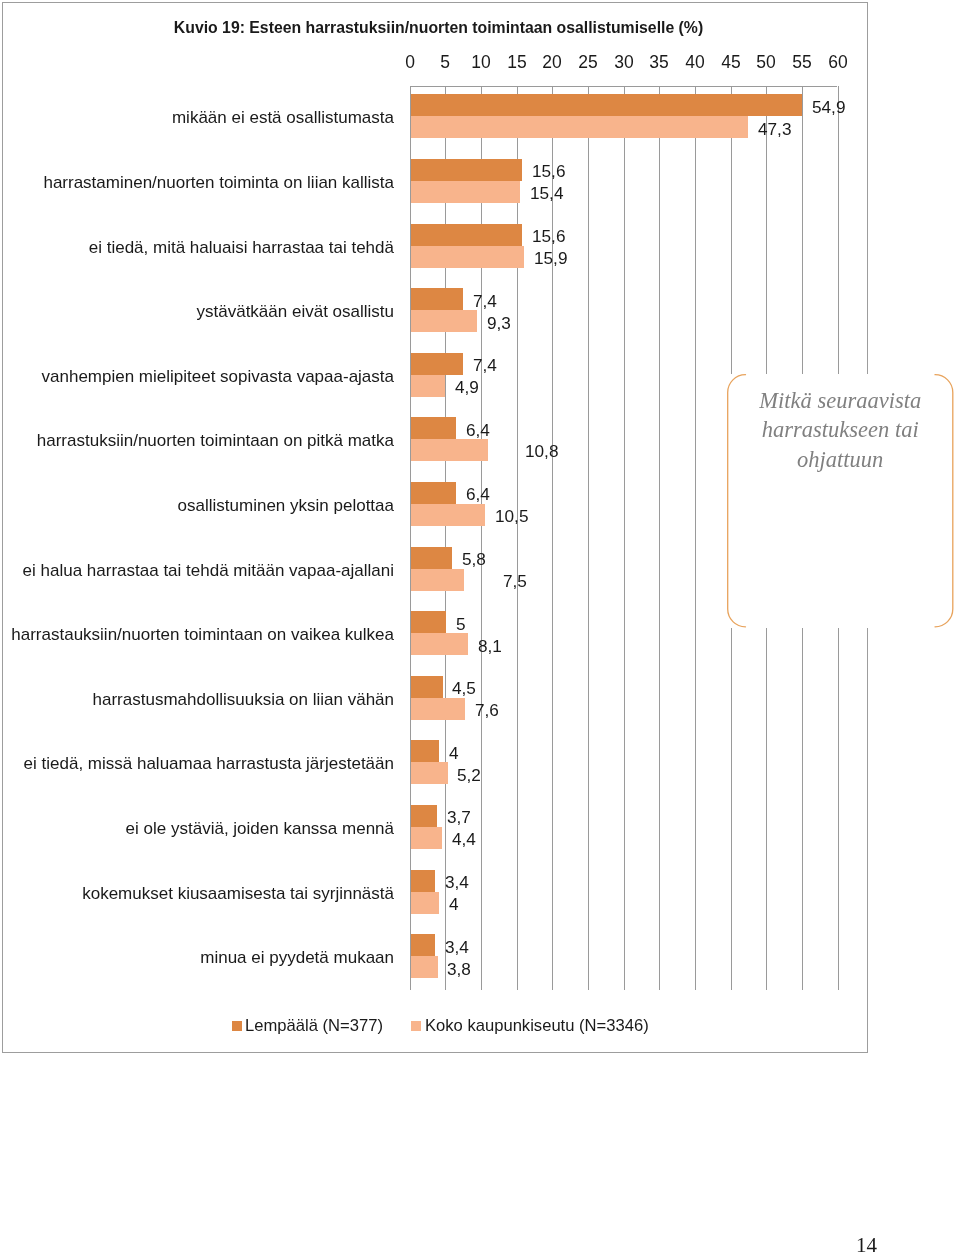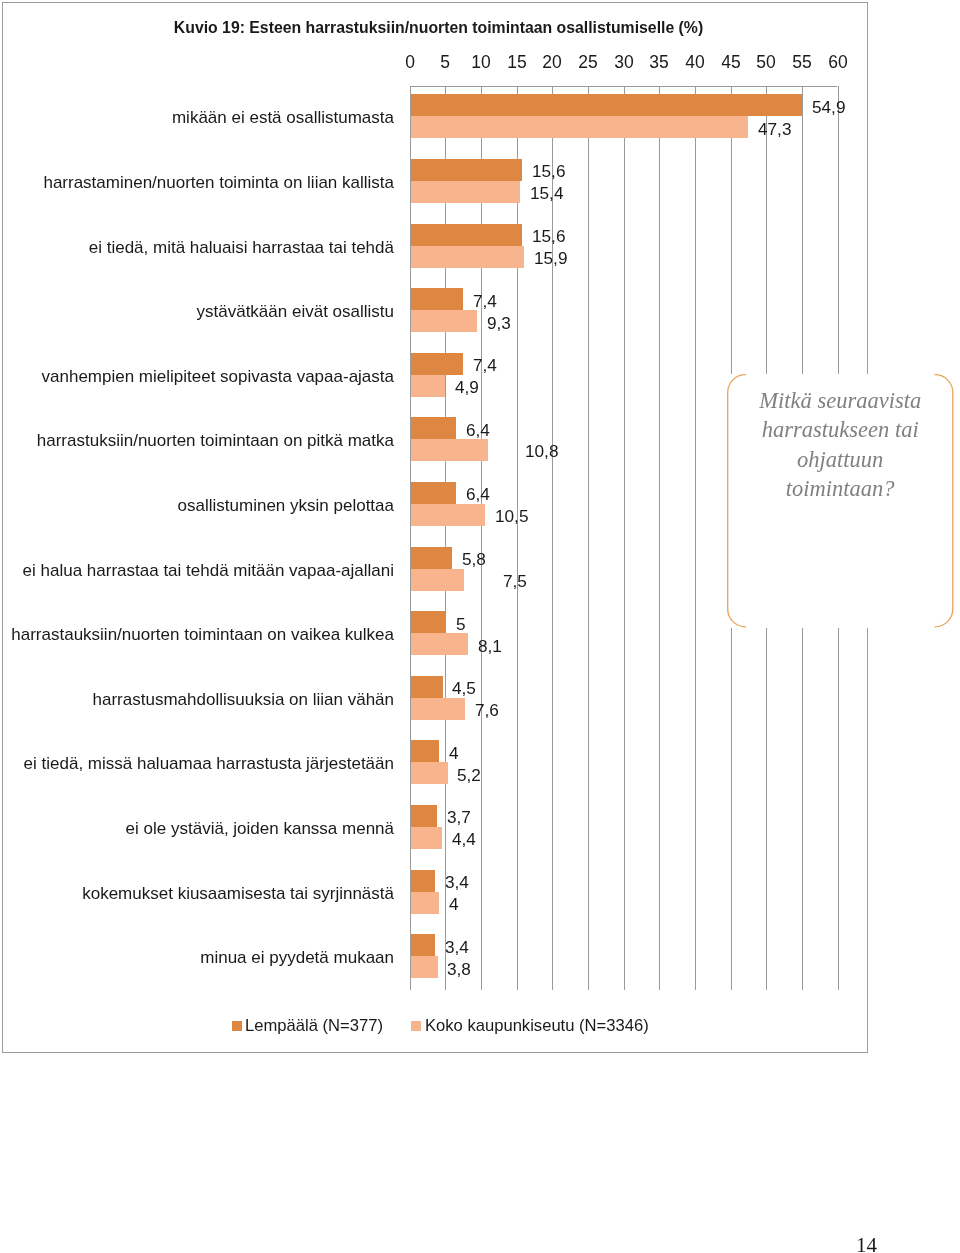--- a/index.html
+++ b/index.html
@@ -140,21 +140,20 @@
   </div>
 <div class="callout">
   <svg width="226.5" height="253.5" viewBox="0 0 226.5 253.5">
     <path d="M 18.5 0.7 A 17.8 17.8 0 0 0 0.7 18.5 L 0.7 235 A 17.8 17.8 0 0 0 18.5 252.8" fill="none" stroke="#e8a35c" stroke-width="1.3" stroke-linecap="round"></path>
     <path d="M 208 0.7 A 17.8 17.8 0 0 1 225.8 18.5 L 225.8 235 A 17.8 17.8 0 0 1 208 252.8" fill="none" stroke="#e8a35c" stroke-width="1.3" stroke-linecap="round"></path>
   </svg>
   <div class="callout-text" id="callout-text">
       <div class="cl-line">Mitkä seuraavista</div>
       <div class="cl-line">harrastukseen tai</div>
       <div class="cl-line">ohjattuun</div>
-      <div class="cl-line">toimintaan?</div>
     </div>
 </div>
 <div class="legend" id="legend">
     <div class="legend-item">
       <div class="legend-swatch" style="left: 231.5px; top: 1020.5px; background: rgb(221, 135, 67);"></div>
       <div class="legend-text" style="left: 244.8px; top: 1018px;">Lempäälä (N=377)</div>
     </div>
     <div class="legend-item">
       <div class="legend-swatch" style="left: 411px; top: 1020.5px; background: rgb(248, 180, 140);"></div>
       <div class="legend-text" style="left: 424.5px; top: 1018px;">Koko kaupunkiseutu (N=3346)</div>

